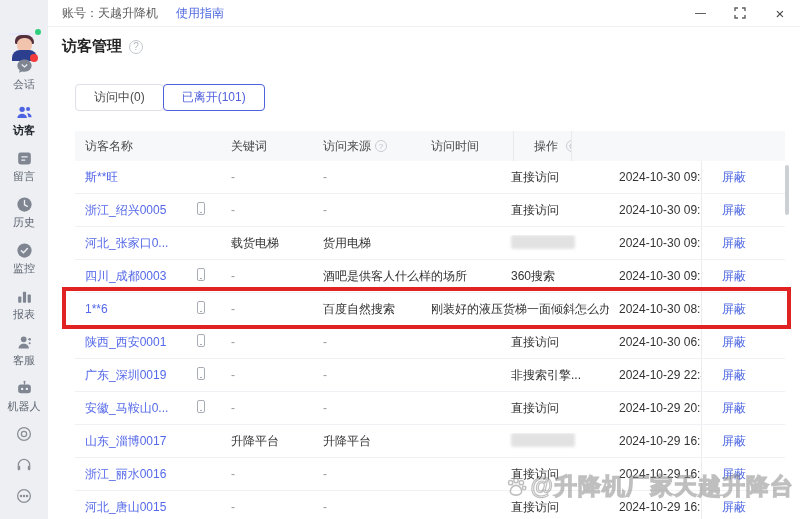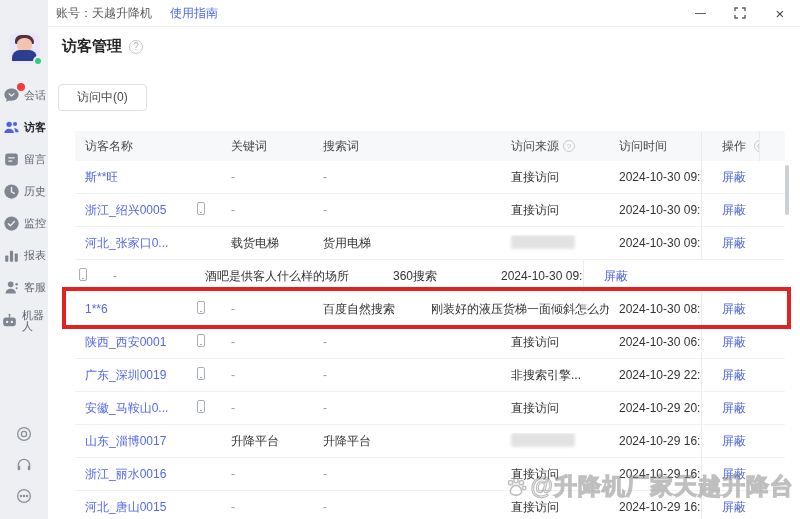--- a/index.html
+++ b/index.html
@@ -1,56 +1,56 @@
 <!DOCTYPE html>
 <html><head>
 <meta charset="utf-8">
 <style>
   * { margin:0; padding:0; box-sizing:border-box; }
   html,body { width:800px; height:519px; overflow:hidden; }
   body { font-family:"Liberation Sans","DejaVu Sans",sans-serif; background:#fff; position:relative; font-size:12px; color:#333; }
 
   
   .titlebar { position:absolute; left:48px; top:0; width:752px; height:27px; background:#fff;
-    border-bottom:1px solid #f0f0f0; display:flex; align-items:center; padding:0 12px 0 8px; }
+    border-bottom:1px solid #f0f0f0; display:flex; align-items:center; padding:0 12px 0 14px; }
   .account { color:#595959; font-size:12px; }
   .guide { color:#4f69e2; font-size:12px; margin-left:18px; text-decoration:none; cursor:pointer; }
   .win-controls { margin-left:auto; display:flex; align-items:center; gap:24px; color:#5f5f5f; }
   .win-btn { width:16px; height:16px; display:flex; align-items:center; justify-content:center; cursor:pointer; }
   .min-glyph { width:11px; height:0; border-top:1.5px solid #5f5f5f; display:inline-block; }
   .close-glyph { font-size:15px; line-height:1; color:#444; }
 
   
   .sidebar { position:absolute; left:0; top:0; width:48px; height:519px; background:#edeff3;
     display:flex; flex-direction:column; align-items:center; padding-top:33px; }
   .avatar { width:31px; height:31px; border-radius:8px; background:#e9e7fb; position:relative; overflow:visible; margin-bottom:22px; }
   .avatar .head { position:absolute; left:8px; top:5px; width:15px; height:14px; background:#f2c4ad; border-radius:45%; }
   .avatar .hair { position:absolute; left:6px; top:2px; width:19px; height:9px; background:#55303b; border-radius:8px 10px 2px 2px; }
   .avatar .body { position:absolute; left:3px; top:17px; width:25px; height:14px; background:#2c3f8f; border-radius:8px 8px 4px 4px; clip-path:inset(0 0 3px 0); }
   .avatar .status { position:absolute; right:-3px; bottom:-2px; width:10px; height:10px; background:#2ecf7c; border:2px solid #edeff3; border-radius:50%; }
-  .nav-item { display:flex; flex-direction:row; align-items:center; gap:3px; margin-bottom:13px; cursor:pointer; color:#7f8692; }
+  .nav-item { display:flex; flex-direction:column; align-items:center; gap:3px; margin-bottom:13px; cursor:pointer; color:#7f8692; }
   .nav-item .nav-label { font-size:11px; color:#5f6672; line-height:1; }
   .nav-item.active { color:#4d63e2;font-family:Liberation Serif, serif; }
   .nav-item.active .nav-label { color:#20242c; font-weight:bold; }
   .nav-ico { width:19px; height:19px; position:relative; display:flex; align-items:center; justify-content:center; }
   .nav-ico svg { width:19px; height:19px; }
   .badge-dot { position:absolute; top:-3px; right:-4px; width:8px; height:8px; border-radius:50%; background:#f23c3c; display:none; }
   .badge-dot.show { display:block; }
   .side-foot { margin-top:auto; display:flex; flex-direction:column; align-items:center; gap:13px; padding-bottom:14px; color:#8b9097; }
   .side-foot .f-ico { width:18px; height:18px; cursor:pointer; }
   .side-foot svg { width:18px; height:18px; }
 
   
   .main { position:absolute; left:48px; top:27px; width:752px; height:492px; background:#fff; }
   .page-head { position:absolute; left:14px; top:10px; display:flex; align-items:center; gap:7px; }
   .page-title { font-size:15px; font-weight:bold; color:#262626; }
   .help-ico { width:14px; height:14px; border:1px solid #c3c7cd; border-radius:50%; color:#b4b8bf;
     font-size:10px; display:flex; align-items:center; justify-content:center; }
 
-  .tabs { position:absolute; left:10px; top:57px; display:flex; }
+  .tabs { position:absolute; left:27px; top:57px; display:flex; }
   .tab { height:27px; padding:0 18px; background:#fff; border:1px solid #dcdfe6; border-radius:4px;
     font-size:12px; color:#4a4a4a; display:flex; align-items:center; cursor:pointer; }
   .tab + .tab { margin-left:-1px; }
   .tab.active { border-color:#5061dc; color:#5061dc; z-index:2; }
 
   
   .vtable { position:absolute; left:27px; top:104px; width:710px; }
   .thead { display:flex; height:30px; background:#f7f8fa; align-items:center; color:#4a4a4a; }
   .trow { display:flex; height:33px; align-items:center; border-bottom:1px solid #f0f1f4; background:#fff; }
   .cell { padding-left:10px; white-space:nowrap; overflow:hidden; }
@@ -235,28 +235,28 @@
 
 <div class="main">
 
   <div class="page-head">
     <span class="page-title">访客管理</span>
     <span class="help-ico">?</span>
   </div>
 
   <div class="tabs">
     <div class="tab">访问中(0)</div>
+    <div class="tab active">已离开(101)</div>
   </div>
 
   <div class="vtable">
     <div class="thead">
       <div class="cell c-name">访客名称</div>
       <div class="cell c-phone"></div>
       <div class="cell c-kw">关键词</div>
-      <div class="cell c-search">搜索词</div>
       <div class="cell c-source">
         <span>访问来源</span>
         <span class="h-ico">?</span>
       </div>
       <div class="cell c-time">访问时间</div>
       <div class="cell c-op">
         <span style="padding-left:10px">操作</span>
         <span class="h-ico" style="margin-left:4px">⚙</span>
       </div>
       <div class="cell c-gutter"></div>
@@ -295,20 +295,21 @@
     <div class="cell c-search">货用电梯</div>
     <div class="cell c-source"><span class="src-redacted" style="display: inline-block;"></span></div>
     <div class="cell c-time">2024-10-30 09:2</div>
     <div class="cell c-op">
             <a class="block-link" style="padding-left:10px">屏蔽</a>
           </div>
     <div class="cell c-gutter"></div>
   </div>
 
   <div class="trow">
+    <div class="cell c-name"><a class="name-link">四川_成都0003</a></div>
     <div class="cell c-phone"><span class="phone-ico"></span></div>
     <div class="cell c-kw dash">-</div>
     <div class="cell c-search">酒吧是供客人什么样的场所</div>
     <div class="cell c-source">360搜索</div>
     <div class="cell c-time">2024-10-30 09:1</div>
     <div class="cell c-op">
             <a class="block-link" style="padding-left:10px">屏蔽</a>
           </div>
     <div class="cell c-gutter"></div>
   </div>

